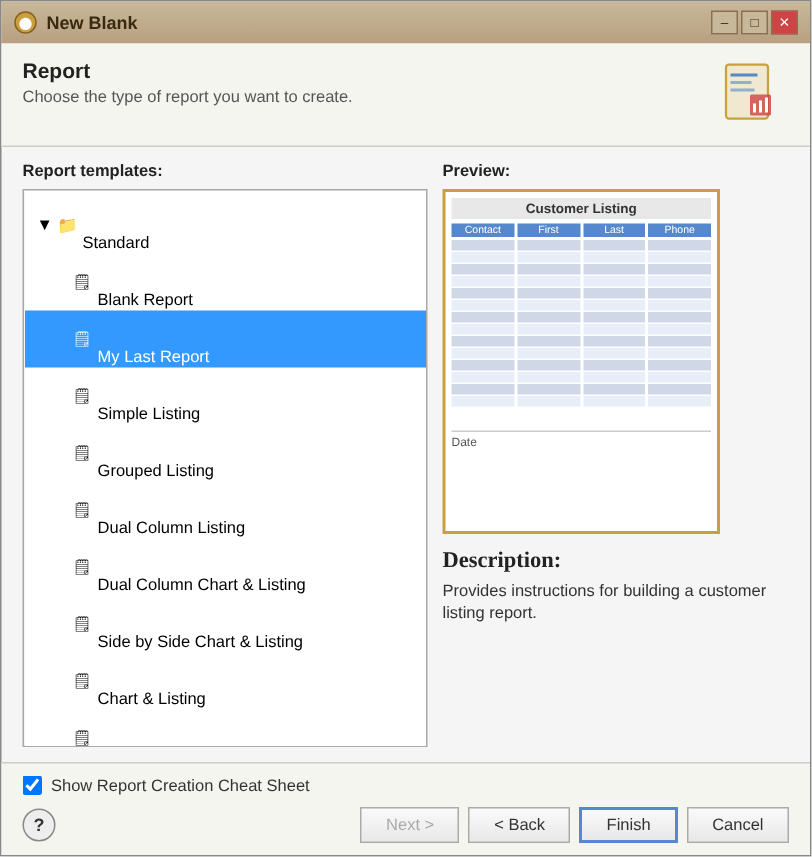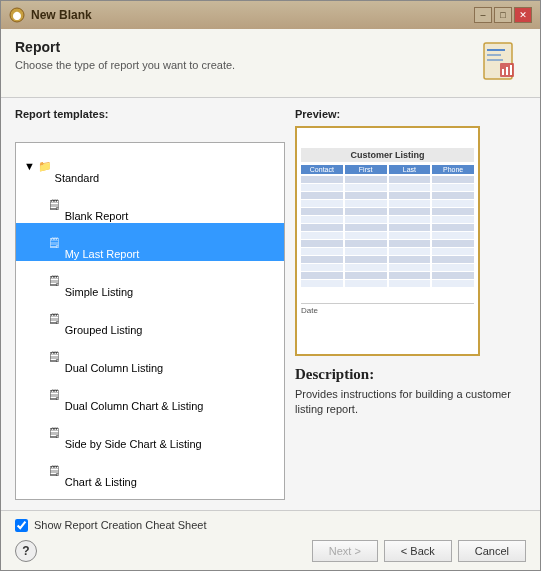--- a/index.html
+++ b/index.html
@@ -93,21 +93,21 @@
       flex: 1;
       display: flex;
       padding: 10px 14px;
       gap: 10px;
       overflow: hidden;
     }
     .left-panel {
       flex: 0 0 270px;
       display: flex;
       flex-direction: column;
-      gap: 20px;
+      gap: 4px;
     }
     .panel-label {
       font-size: 11px;
       font-weight: bold;
       color: #222;
       margin-bottom: 2px;
     }
     .tree-container {
       flex: 1;
       border: 1px solid #aaa;
@@ -160,21 +160,20 @@
       overflow: hidden;
     }
     .preview-title-row {
       background: #e8e8e8;
       text-align: center;
       font-size: 9px;
       font-weight: bold;
       padding: 2px 0;
       margin-bottom: 3px;
       color: #333;
-      margin-top: 16px;
     }
     .preview-header-row {
       display: flex;
       gap: 2px;
       margin-bottom: 2px;
     }
     .preview-col-header {
       background: #5588cc;
       color: white;
       font-size: 7px;
@@ -225,21 +224,21 @@
       border-top: 1px solid #ccc;
       padding: 8px 14px;
       background: #f5f5f0;
       display: flex;
       flex-direction: column;
       gap: 8px;
       flex-shrink: 0;
     }
     .checkbox-row {
       display: flex;
-      align-items: flex-start;
+      align-items: center;
       gap: 6px;
     }
     .checkbox-row input[type=checkbox] {
       width: 13px;
       height: 13px;
     }
     .checkbox-label {
       font-size: 11px;
       color: #333;
     }
@@ -498,17 +497,18 @@
   <div class="footer-section">
     <div class="checkbox-row">
       <input type="checkbox" checked="" style="">
       <span class="checkbox-label">Show Report Creation Cheat Sheet</span>
     </div>
     <div class="button-row">
       <button class="help-btn">?</button>
       <div class="nav-buttons">
         <button class="btn" disabled="">Next &gt;</button>
         <button class="btn">&lt; Back</button>
+        <button class="btn finish">Finish</button>
         <button class="btn">Cancel</button>
       </div>
     </div>
   </div>
 </div>
 
 </body></html>

